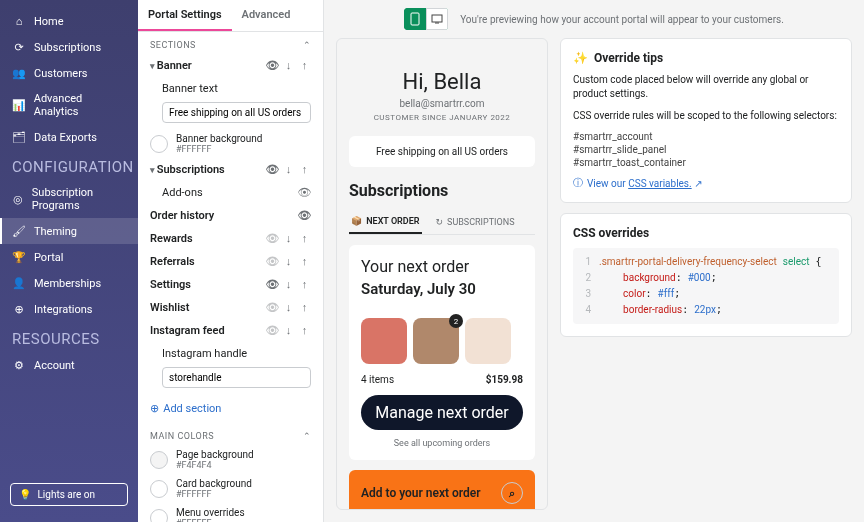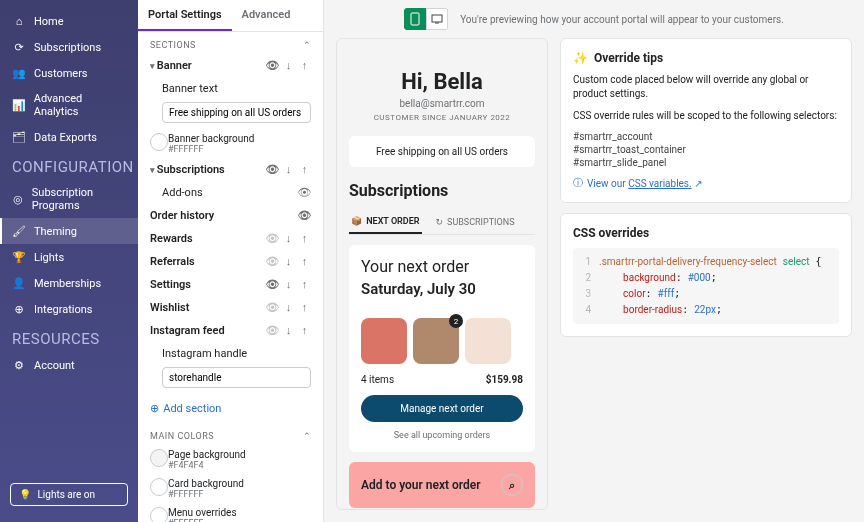--- a/index.html
+++ b/index.html
@@ -6,67 +6,67 @@
 body{background:#f4f4f4;width:864px;height:522px;overflow:hidden;display:flex;font-size:11px;color:#202223}
 .left-nav{width:138px;background:linear-gradient(180deg,#3e3f6e 0%,#4a4c8a 100%);color:#fff;display:flex;flex-direction:column;padding:8px 0}
 .left-nav .nav-item{display:flex;align-items:center;gap:8px;padding:6px 12px;cursor:pointer}
 .left-nav .nav-item.active{background:rgba(255,255,255,.15);border-left:2px solid #fff;padding-left:10px}
 .left-nav .nav-title{font-size:15px;letter-spacing:.5px;color:#b9bce0;padding:8px 12px 4px;text-transform:uppercase}
 .left-nav .icon{width:14px;height:14px;display:flex;align-items:center;justify-content:center}
 .lights-btn{margin:auto 10px 8px;border:1px solid #fff;border-radius:4px;padding:5px 8px;display:flex;align-items:center;gap:6px;color:#fff;font-size:10px;cursor:pointer}
 .settings-pane{width:186px;background:#fff;border-right:1px solid #e1e3e5;display:flex;flex-direction:column;overflow:auto}
 .tabs{display:flex;border-bottom:1px solid #e1e3e5}
 .tab{padding:8px 10px;font-size:11px;font-weight:600;color:#6d7175;cursor:pointer}
-.tab.active{color:#202223;border-bottom:2px solid #6d28d9}
+.tab.active{color:#202223;border-bottom:2px solid #ec4899}
 .sec-title{font-size:9px;letter-spacing:.5px;color:#6d7175;padding:8px 12px 4px;text-transform:uppercase;display:flex;justify-content:space-between;align-items:center}
 .sec-item{display:flex;align-items:center;padding:5px 12px;font-size:11px;cursor:pointer}
 .sec-item.bold{font-weight:600}
 .sec-item .label{flex:1}
 .sec-item .ctrls{display:flex;gap:3px;color:#6d7175}
 .sec-item .ctrls span{display:inline-flex;width:13px;justify-content:center}
 .sec-sub{padding-left:24px}
 .input-box{margin:2px 12px 6px 24px;border:1px solid #c9ccd0;border-radius:4px;padding:4px 6px;font-size:10px;background:#fff}
-.swatch-row{display:flex;align-items:flex-start;gap:0;padding:4px 12px}
+.swatch-row{display:flex;align-items:center;gap:8px;padding:4px 12px}
 .swatch{width:18px;height:18px;border-radius:50%;border:1px solid #c9ccd0;background:#fff}
 .swatch-text{font-size:10px}
 .swatch-text .hex{color:#6d7175;font-size:9px}
 .add-link{color:#2c6ecb;padding:8px 12px;font-size:11px;cursor:pointer;display:flex;align-items:center;gap:4px}
 .chev{font-size:9px;color:#6d7175}
 .main{flex:1;display:flex;flex-direction:column;overflow:hidden}
 .preview-bar{display:flex;align-items:center;justify-content:center;gap:12px;padding:8px;background:#f4f4f4;font-size:10px;color:#6d7175}
 .device-toggle{display:flex;background:#0a8f5b;border-radius:4px;overflow:hidden}
 .dev-btn{width:22px;height:22px;display:flex;align-items:center;justify-content:center;cursor:pointer}
 .dev-btn.active{background:#0a8f5b;color:#fff}
 .dev-btn.inactive{background:#fff;border:1px solid #d2d5d8}
 .cols{flex:1;display:flex;gap:12px;padding:0 12px 12px;overflow:hidden}
 .phone-col{width:212px;background:#f4f4f4;border:1px solid #e1e3e5;border-radius:6px;display:flex;flex-direction:column;overflow:hidden}
 .phone-inner{flex:1;overflow:auto;padding:12px}
 .greet{text-align:center;margin:18px 0 4px}
-.greet h1{font-size:22px;font-weight:700}
+.greet h1{font-size:22px;font-weight:400}
 .greet .em{font-size:10px;color:#6d7175;margin-top:4px}
 .greet .since{font-size:8px;color:#6d7175;letter-spacing:.5px;margin-top:4px;text-transform:uppercase}
 .ship-banner{background:#fff;border-radius:6px;padding:10px;text-align:center;font-size:10px;margin:14px 0}
 .subs-h{font-size:16px;font-weight:700;margin:6px 0 10px}
 .sub-tabs{display:flex;gap:12px;border-bottom:1px solid #e1e3e5;font-size:9px}
 .sub-tab{padding:6px 2px;color:#6d7175;display:flex;align-items:center;gap:4px;cursor:pointer}
 .sub-tab.active{color:#202223;border-bottom:2px solid #202223;font-weight:600}
 .card{background:#fff;border-radius:6px;padding:12px;margin-top:10px}
 .card .lbl{font-size:16px}
 .card .date{font-size:15px;font-weight:600;margin:4px 0 20px}
 .prods{display:flex;gap:6px}
 .prod{width:46px;height:46px;border-radius:8px;position:relative}
 .p1{background:#d97466}
 .p2{background:#b0886b}
 .p3{background:#f2e1d4}
 .badge{position:absolute;top:-4px;right:-4px;background:#222;color:#fff;border-radius:50%;width:14px;height:14px;font-size:8px;display:flex;align-items:center;justify-content:center}
 .row{display:flex;justify-content:space-between;margin-top:10px;font-size:10px}
 .row .price{font-weight:700}
-.manage-btn{width:100%;background:#0c4a6e;color:#fff;border:none;border-radius:18px;padding:8px;margin-top:10px;font-size:10px;cursor:pointer}
+.manage-btn{width:100%;background:#0f172a;color:#fff;border:none;border-radius:18px;padding:8px;margin-top:10px;font-size:16px;cursor:pointer}
 .see-all{text-align:center;font-size:9px;margin-top:8px;color:#6d7175;cursor:pointer}
-.add-next{background:#fca5a5;border-radius:6px;padding:12px;margin-top:10px;display:flex;justify-content:space-between;align-items:center;font-size:12px;font-weight:600}
+.add-next{background:#f97316;border-radius:6px;padding:12px;margin-top:10px;display:flex;justify-content:space-between;align-items:center;font-size:12px;font-weight:600}
 .search-circ{width:22px;height:22px;border:1px solid #c9ccd0;border-radius:50%;display:flex;align-items:center;justify-content:center;font-size:11px}
 .right-col{flex:1;display:flex;flex-direction:column;gap:10px;overflow:auto}
 .panel{background:#fff;border:1px solid #e1e3e5;border-radius:6px;padding:12px}
 .panel h3{font-size:12px;display:flex;align-items:center;gap:6px;margin-bottom:8px}
 .panel p{font-size:10px;color:#202223;margin-bottom:8px;line-height:1.4}
 .sel-list div{font-size:10px;color:#444;margin-bottom:2px}
 .css-link{font-size:10px;color:#2c6ecb;display:flex;align-items:center;gap:4px;margin-top:8px;cursor:pointer}
 .code{background:#f6f6f7;border-radius:4px;font-family:Menlo,Consolas,monospace;font-size:10px;line-height:1.6;padding:6px 4px;white-space:pre}
 .ln{color:#b5b8bb;display:inline-block;width:14px;text-align:right;margin-right:8px}
 .cs{color:#bf5f2d}
@@ -105,21 +105,21 @@
       <div class="nav-item">
         <span class="icon">◎</span>
         <span>Subscription Programs</span>
       </div>
       <div class="nav-item active">
         <span class="icon">🖌</span>
         <span>Theming</span>
       </div>
       <div class="nav-item">
         <span class="icon">🏆</span>
-        <span>Lights</span>
+        <span>Portal</span>
       </div>
       <div class="nav-item">
         <span class="icon">👤</span>
         <span>Memberships</span>
       </div>
       <div class="nav-item">
         <span class="icon">⊕</span>
         <span>Integrations</span>
       </div>
     </div>
@@ -336,22 +336,22 @@
     <div class="right-col">
       <div class="panel">
         <h3>
             <span>✨</span>
             <span>Override tips</span>
           </h3>
         <p>Custom code placed below will override any global or product settings.</p>
         <p>CSS override rules will be scoped to the following selectors:</p>
         <div class="sel-list">
           <div>#smartrr_account</div>
+          <div>#smartrr_slide_panel</div>
           <div>#smartrr_toast_container</div>
-          <div>#smartrr_slide_panel</div>
         </div>
         <div class="css-link">
           <span>ⓘ</span>
           <span><span>View our </span><span style="text-decoration:underline">CSS variables.</span> ↗</span>
         </div>
       </div>
       <div class="panel">
         <h3>CSS overrides</h3>
         <div class="code" id="code-block"><span class="ln">1</span><span class="cs">.smartrr-portal-delivery-frequency-select</span> <span class="ci">select</span> {
 <span class="ln">2</span>    <span class="ck">background</span>: <span class="cv">#000</span>;

